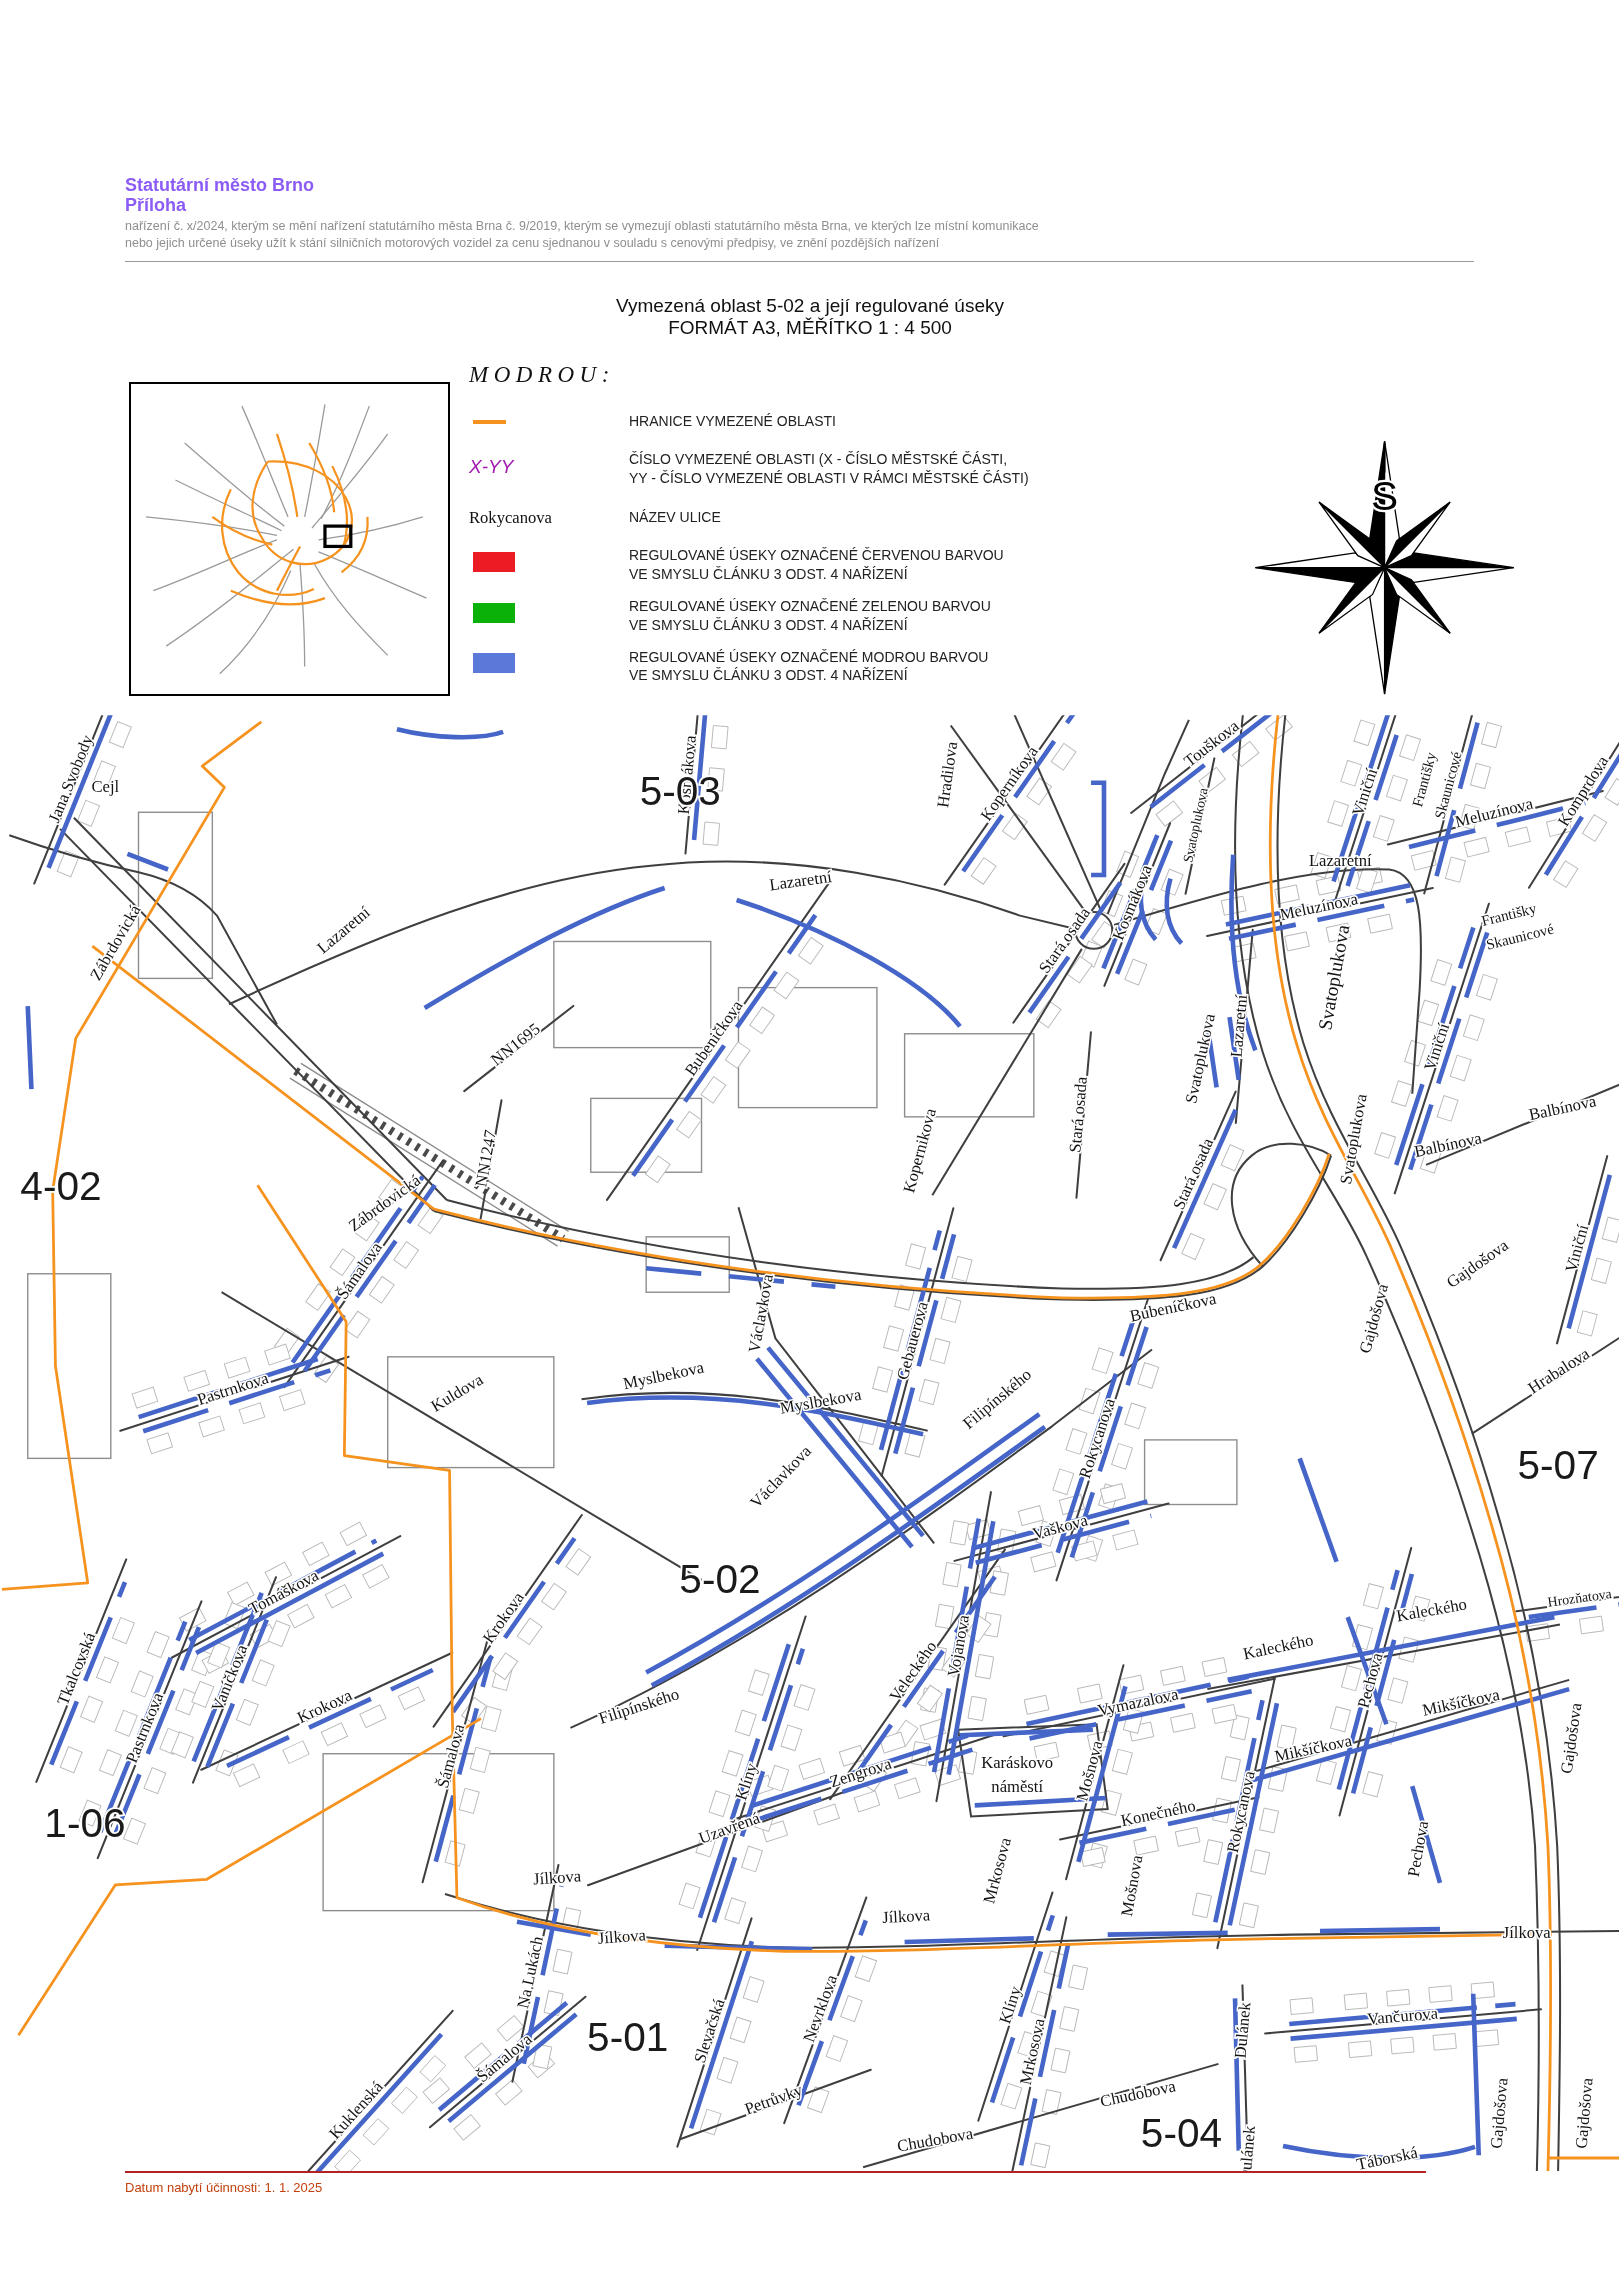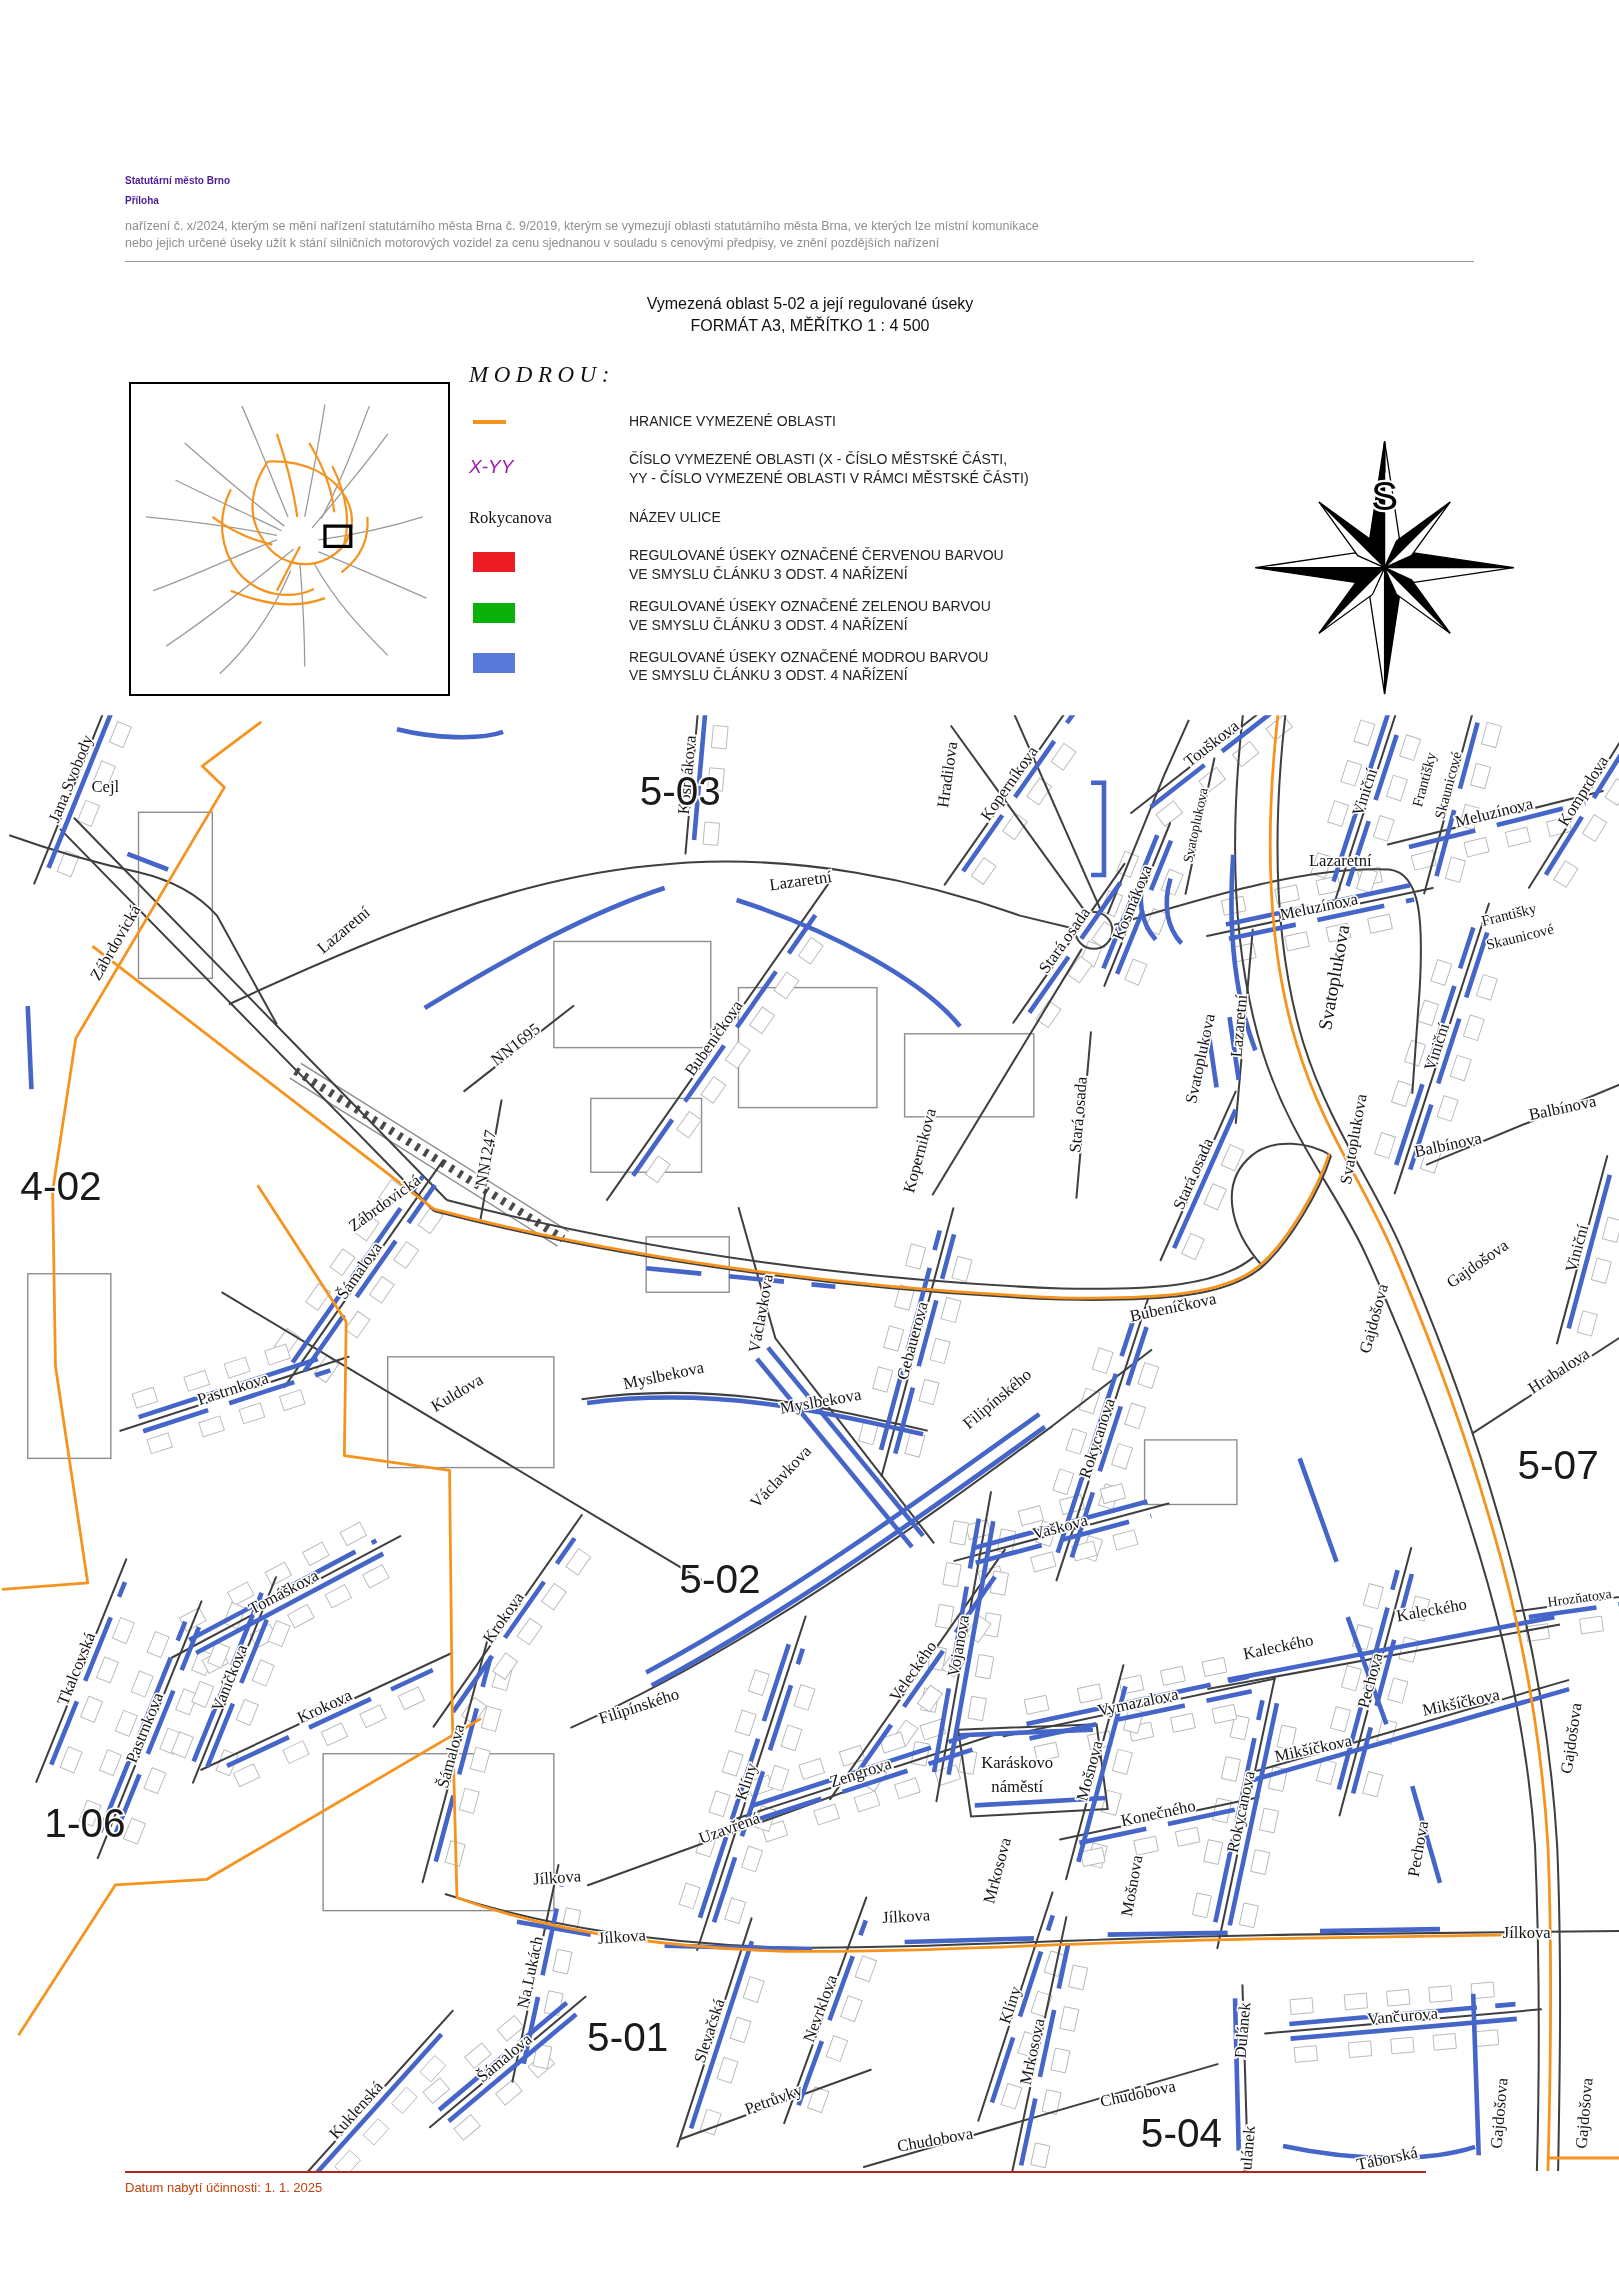--- a/index.html
+++ b/index.html
@@ -1,22 +1,22 @@
 <!DOCTYPE html>
 <html style="font-size:14.8px"><head>
 <meta charset="utf-8">
 <style>
   html,body{margin:0;padding:0;background:#fff;}
   #page{position:relative;width:1620px;height:2290px;background:#fff;overflow:hidden;
         font-family:"Liberation Sans",sans-serif;color:#111;}
   .abs{position:absolute;}
-  .hdr-bold{font-size:10px;font-weight:bold;color:#4c1d95;}
+  .hdr-bold{font-size:18px;font-weight:bold;color:#8b5cf6;}
   .hdr-law{font-size:12.5px;color:#8f8f8f;}
   .rule{border-top:0.9px solid #9a9a9a;height:0;}
-  .title-line{width:1620px;text-align:center;font-size:16px;color:#111;}
+  .title-line{width:1620px;text-align:center;font-size:19px;color:#111;}
   .legend-head{font-family:"Liberation Serif",serif;font-style:italic;font-size:23px;
                letter-spacing:5.5px;color:#111;}
   .leg-label{font-size:14px;line-height:18.5px;color:#222;margin-left:24px;}
   .leg-sym-big{font-size:19px;color:#a21caf;font-style:italic;}
   .leg-sym-serif{font-family:"Liberation Serif",serif;font-size:16.6px;color:#111;}
   .swatch{width:42px;height:20px;}
   .orange-line{width:33px;height:3.7px;}
   .inset{border:2.8px solid #000;background:#fff;}
   .footer-line{height:1.8px;background:#B22222;}
   .footer-text{font-size:13px;color:#c2410c;}

